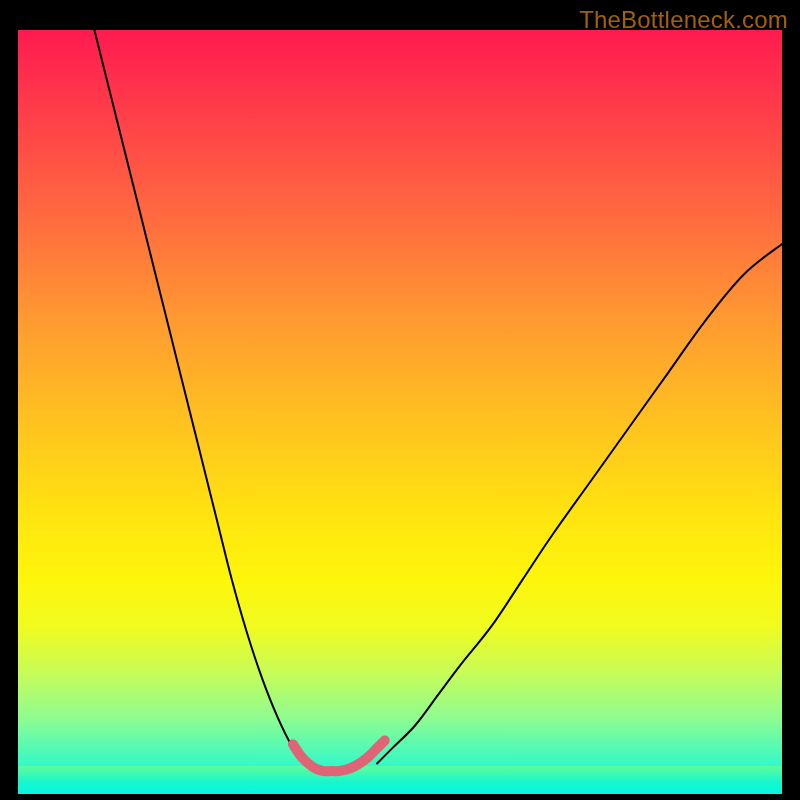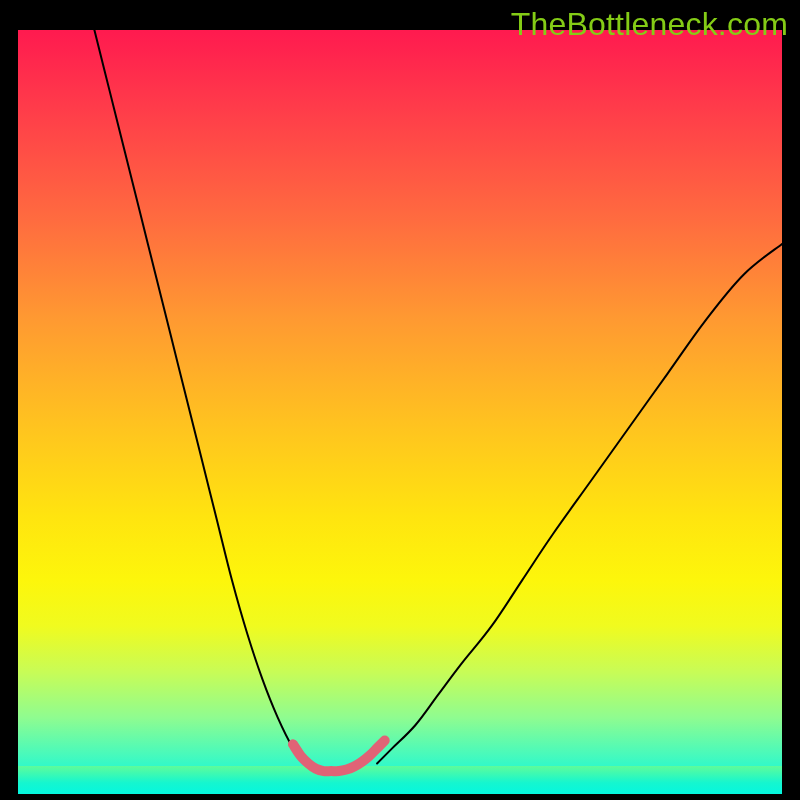--- a/index.html
+++ b/index.html
@@ -8,22 +8,22 @@
     height: 800px;
     background: #000;
     position: relative;
     font-family: Arial, Helvetica, sans-serif;
     overflow: hidden;
   }
   .watermark {
     position: absolute;
     top: 6px;
     right: 12px;
-    color: #84cc16;
-    font-size: 32px;
+    color: #a16207;
+    font-size: 24px;
     font-weight: 500;
     z-index: 10;
     letter-spacing: 0.2px;
   }
   .frame {
     position: absolute;
     top: 30px;
     left: 18px;
     width: 764px;
     height: 764px;

